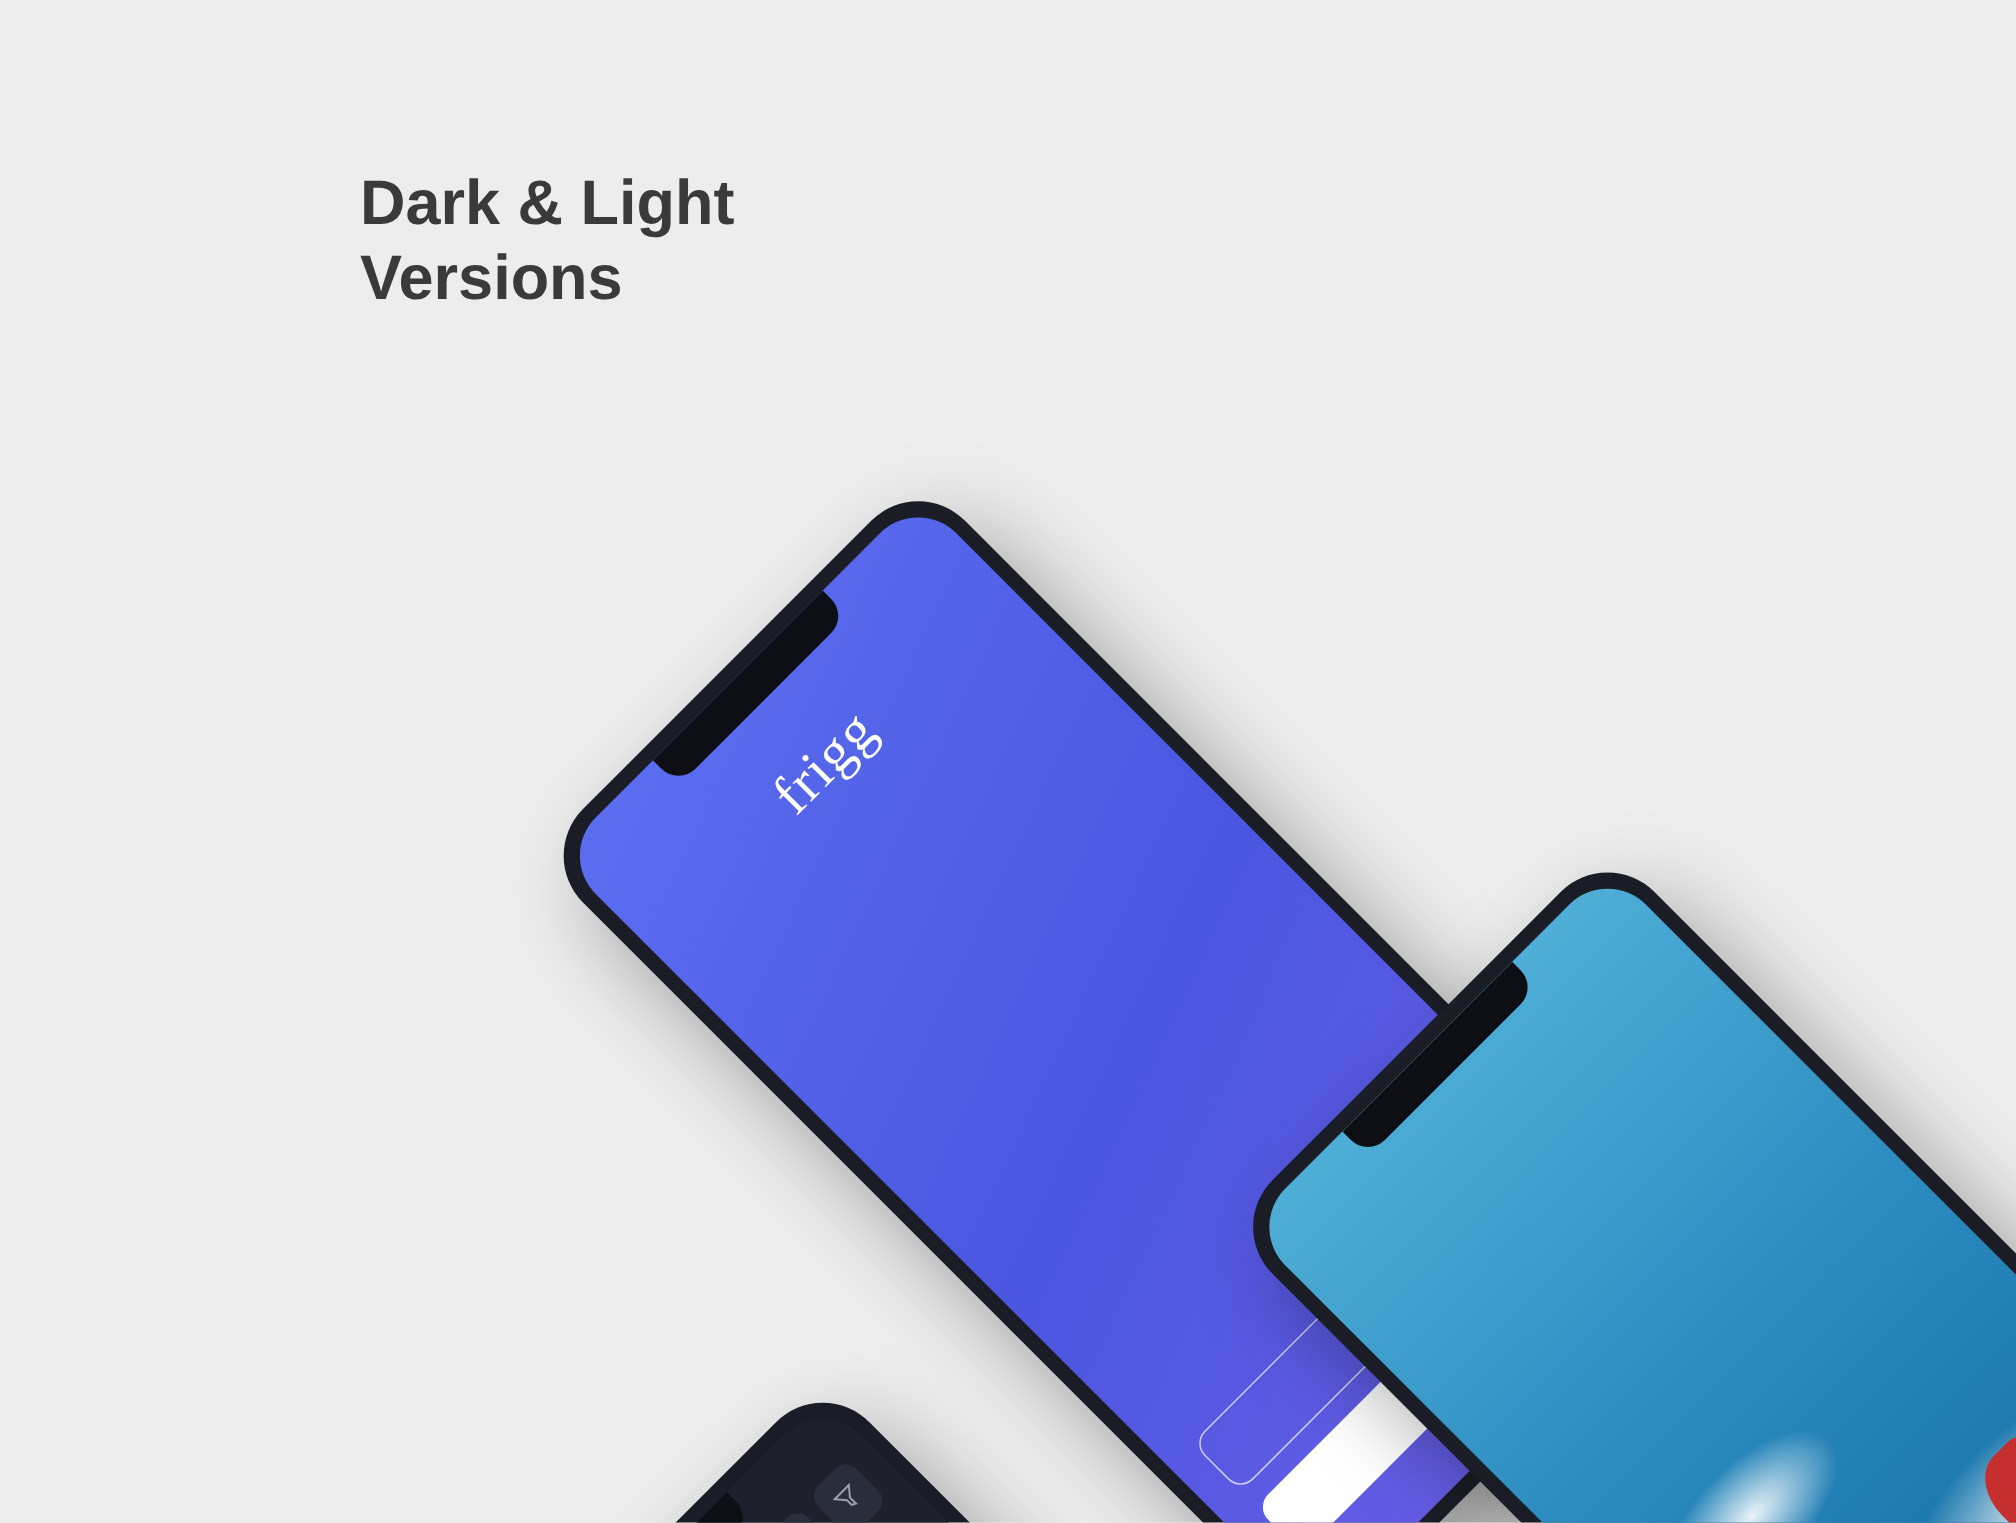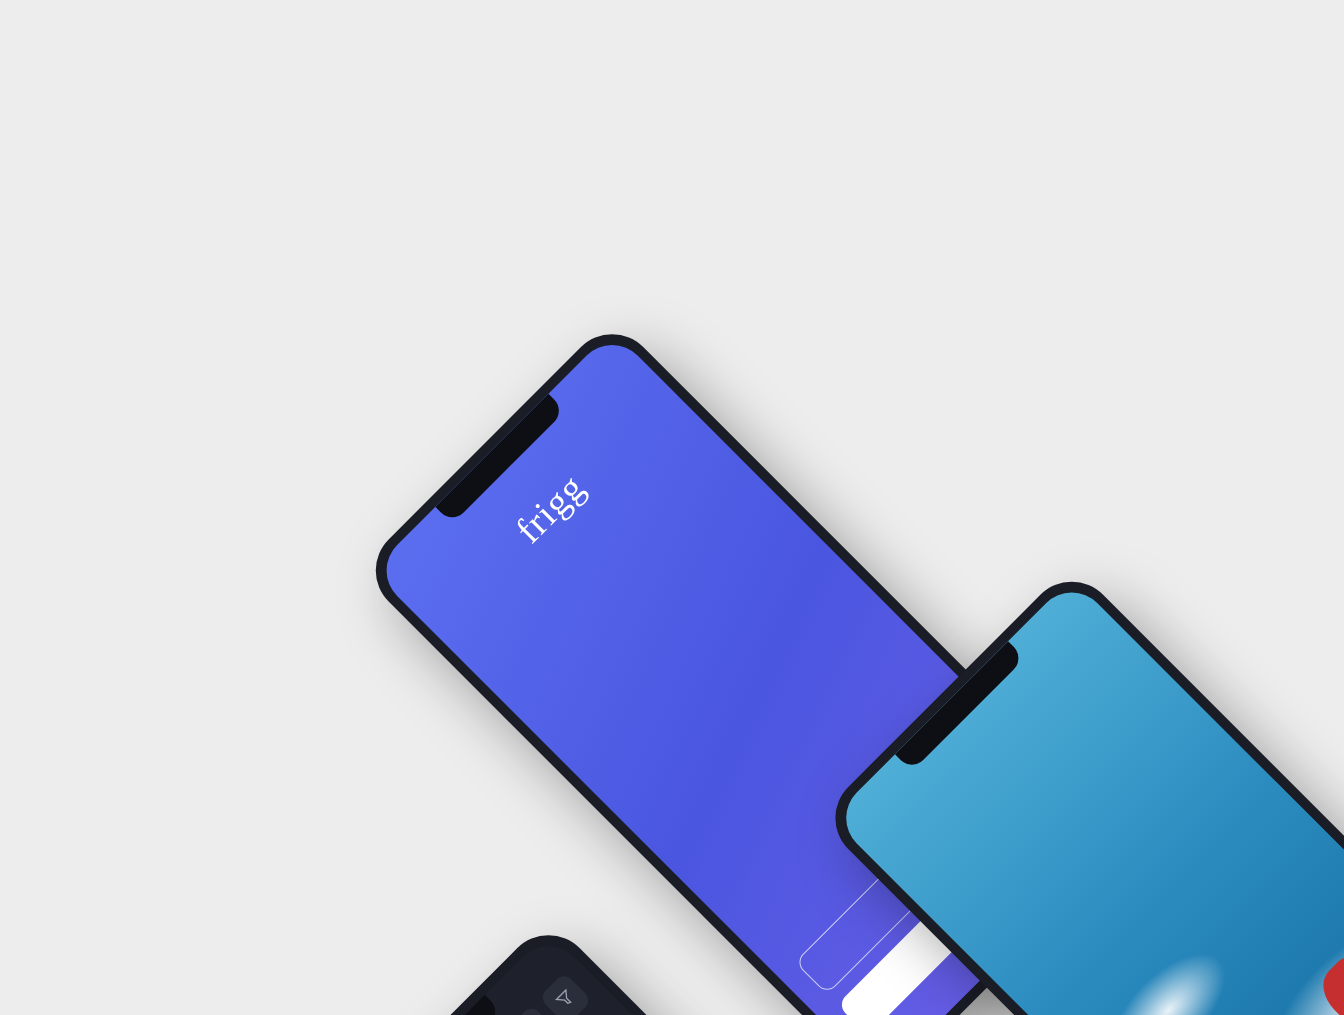--- a/index.html
+++ b/index.html
@@ -138,21 +138,22 @@
   position: absolute; width: 60px; height: 80px;
   right: 60px; bottom: 180px;
   background: #c62f2f;
   border-radius: 40% 40% 30% 30%;
 }
 </style>
 </head>
 <body>
 
 <div class="headline">
-  <br>
+  <span>Dark &amp; Light</span><br>
+  <span>Versions</span>
 </div>
 
 <div class="stage">
 
   <div class="phone login">
     <div class="screen">
       <div class="notch"></div>
       <div class="brand">frigg</div>
       <div class="login-outline">Login</div>
       <div class="signup-btn">Sign up</div>

